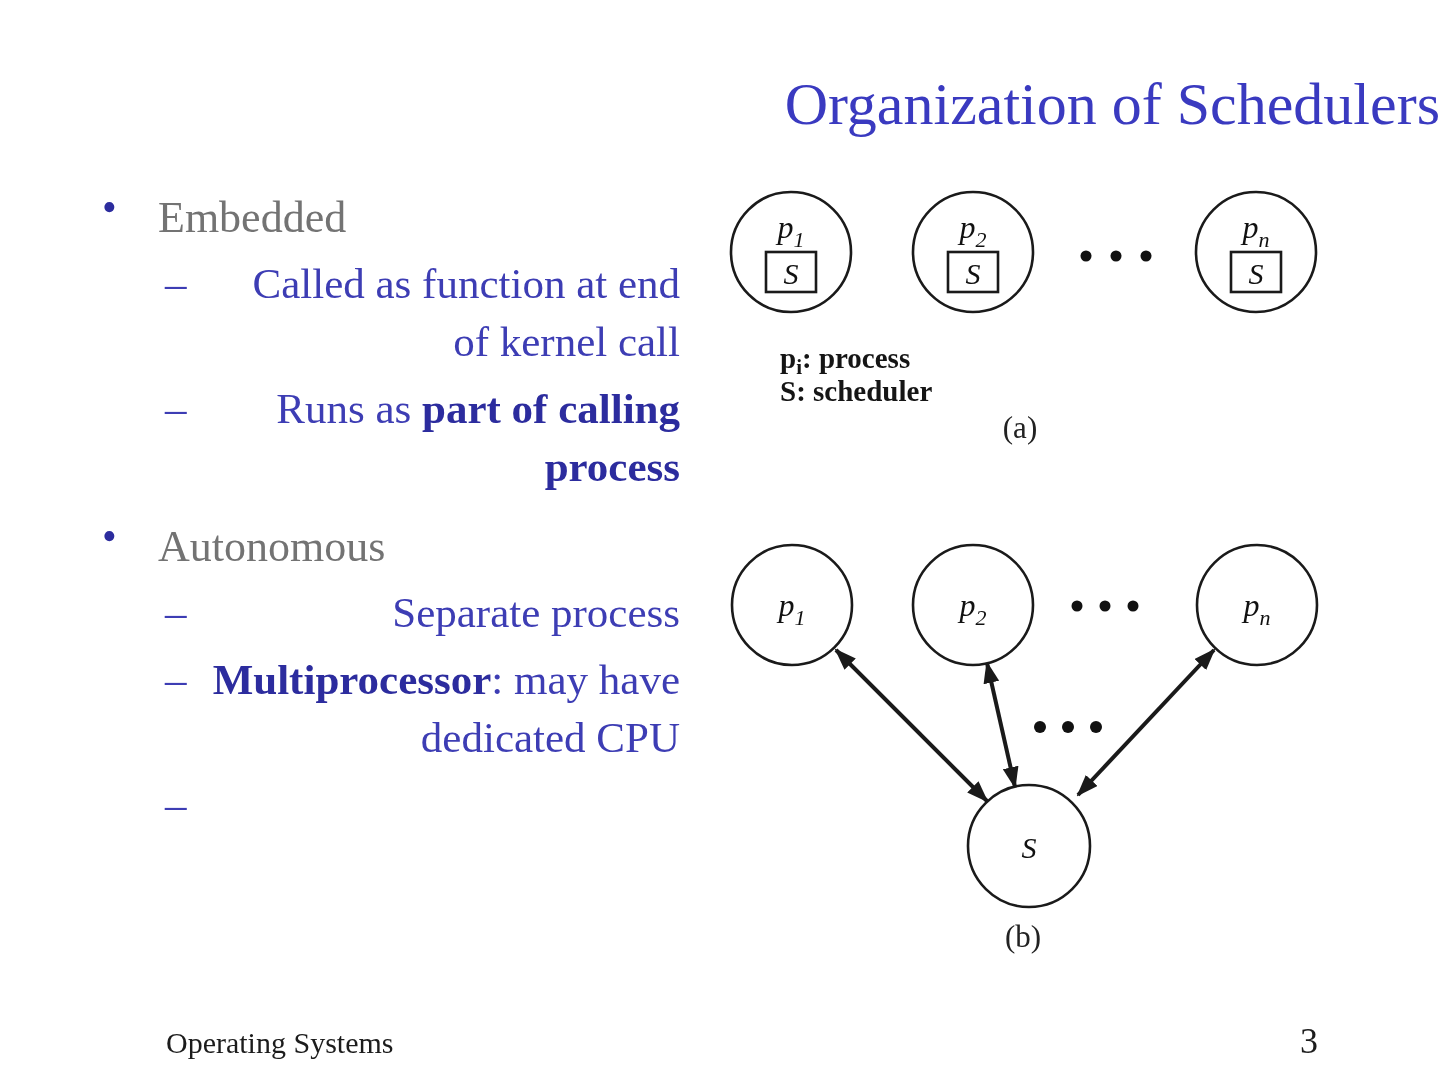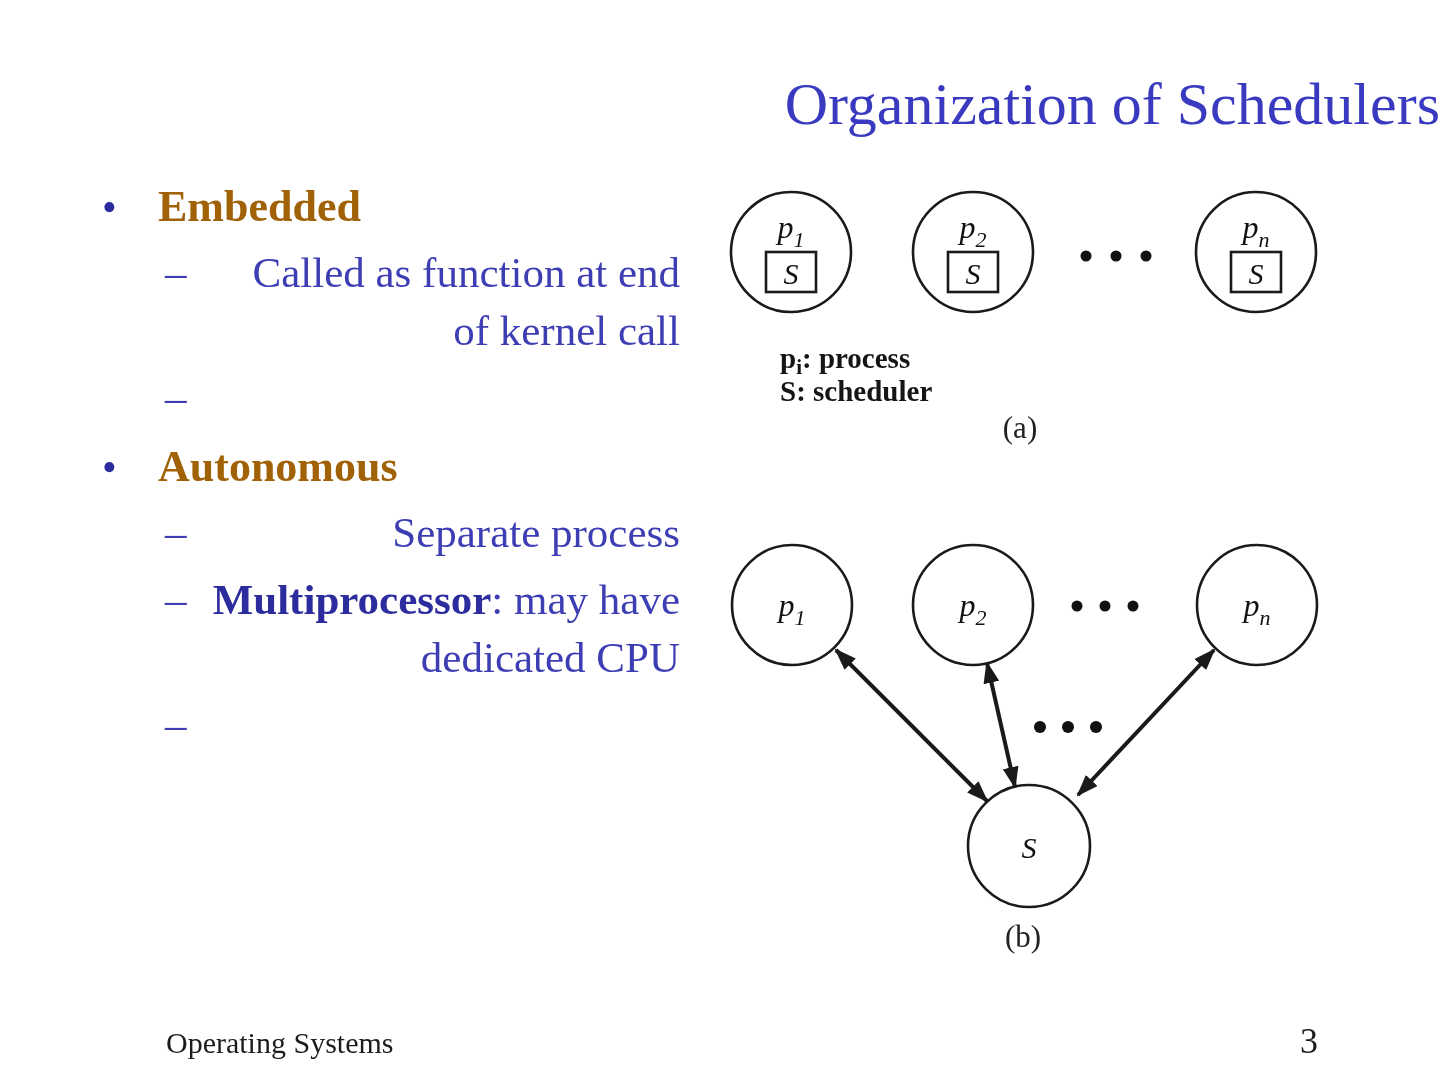--- a/index.html
+++ b/index.html
@@ -38,22 +38,23 @@
     line-height: 62px;
     margin-bottom: 6px;
   }
   .m1 {
     width: 56px;
     flex: 0 0 56px;
     font-size: 42px;
     color: #2c2c9e;
   }
   .t1 {
-    font-weight: bold;
-    color: #a16207;
+    font-weight: normal;
+    color: #737373;
+    margin-top: 11px;
   }
   .item2 {
     display: flex;
     padding-left: 165px;
     font-size: 43px;
     line-height: 58px;
     margin-bottom: 9px;
   }
   .m2 {
     width: 47px;
@@ -114,20 +115,21 @@
       <span class="t1">Embedded</span>
     </div>
 
     <div class="item2">
       <span class="m2">–</span>
       <span class="t2"><span>Called as function at end of kernel call</span></span>
     </div>
 
     <div class="item2">
       <span class="m2">–</span>
+      <span class="t2"><span>Runs as </span><span class="b">part of calling process</span></span>
     </div>
 
     <div class="item1">
       <span class="m1">•</span>
       <span class="t1">Autonomous</span>
     </div>
 
     <div class="item2">
       <span class="m2">–</span>
       <span class="t2"><span>Separate process</span></span>

